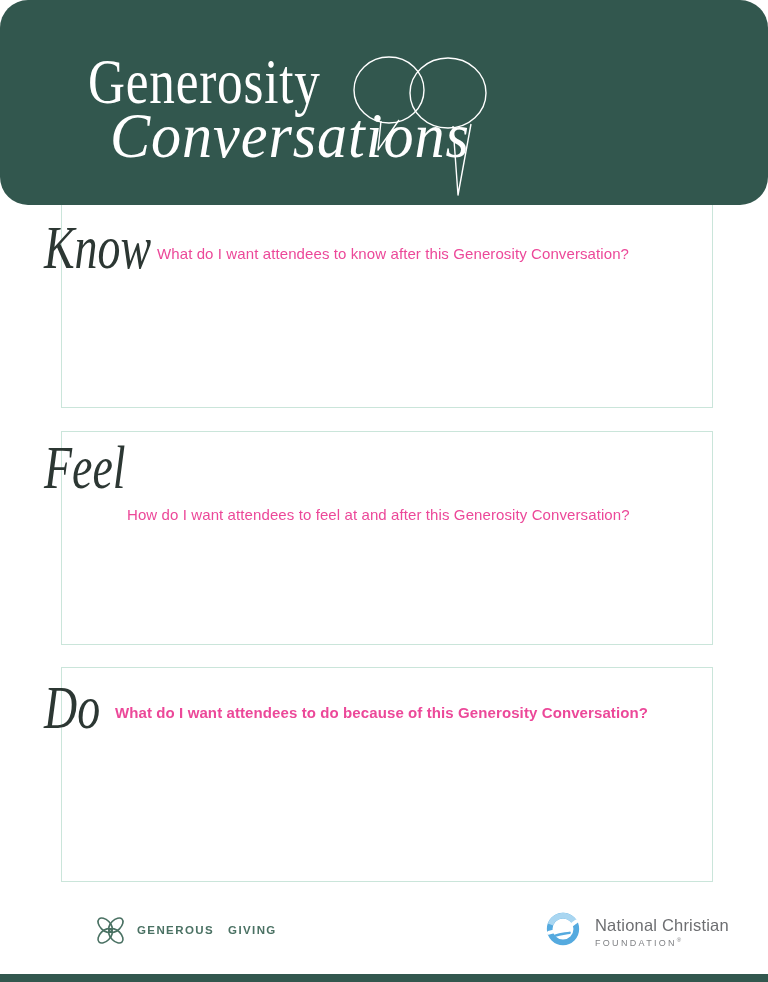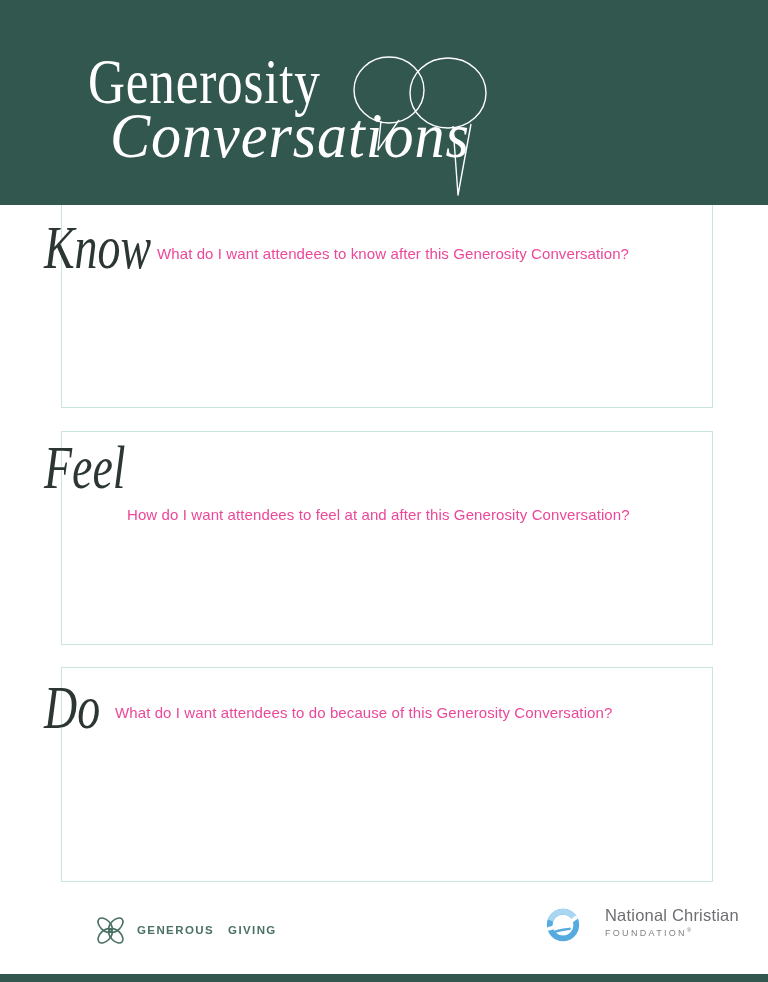--- a/index.html
+++ b/index.html
@@ -5,20 +5,21 @@
   html,body{margin:0;padding:0;background:#e8e8e8;}
   .page{
     position:relative;width:768px;height:982px;margin:0 auto;
     background:#ffffff;overflow:hidden;
     font-family:"Liberation Sans",sans-serif;
   }
   
   .banner{
     position:absolute;left:0;top:0;width:768px;height:205px;
     background:#32574E;
+    border-radius:28px;
   }
   .title-line{
     position:absolute;color:#ffffff;
     font-family:"Liberation Serif",serif;
     line-height:1;white-space:nowrap;
     transform-origin:left top;
   }
   .line1{left:88px;top:50px;font-size:64px;transform:scaleX(.80);letter-spacing:1px;}
   .line2{left:110px;top:104px;font-size:64px;font-style:italic;transform:scaleX(.94);letter-spacing:1px;}
   .bubbles{position:absolute;left:352px;top:50px;width:142px;height:150px;}
@@ -39,33 +40,33 @@
   }
   .label-know{top:216px;}
   .label-feel{top:436px;}
   .label-do{top:676px;}
   .sec-question{
     position:absolute;color:#ec4899;font-size:15px;line-height:1.2;
     letter-spacing:.1px;white-space:nowrap;
   }
   .q-know{left:157px;top:245px;}
   .q-feel{left:127px;top:466px;margin-top:40px;}
-  .q-do{left:115px;top:704px;}
+  .q-do{left:115px;top:704px;font-weight:bold;}
   
   .gg-logo{
     position:absolute;left:94px;top:912px;height:36px;
     display:flex;align-items:center;gap:10px;
   }
   .gg-text{
     color:#4A7163;font-size:11.5px;font-weight:bold;
     letter-spacing:1.4px;display:flex;gap:14px;white-space:nowrap;
   }
   .ncf-logo{
     position:absolute;left:544px;top:906px;height:42px;
-    display:flex;align-items:flex-start;gap:23px;
+    display:flex;align-items:flex-end;gap:13px;
   }
   .ncf-text{display:flex;flex-direction:column;}
   .ncf-name{color:#6D6E71;font-size:16.5px;letter-spacing:.2px;white-space:nowrap;}
   .ncf-sub{color:#808285;font-size:9px;letter-spacing:2.3px;margin-top:2px;white-space:nowrap;}
   .ncf-sub sup{font-size:6px;letter-spacing:0;}
   .footer-bar{
     position:absolute;left:0;top:974px;width:768px;height:8px;background:#32574E;
   }
 </style>
 </head>

